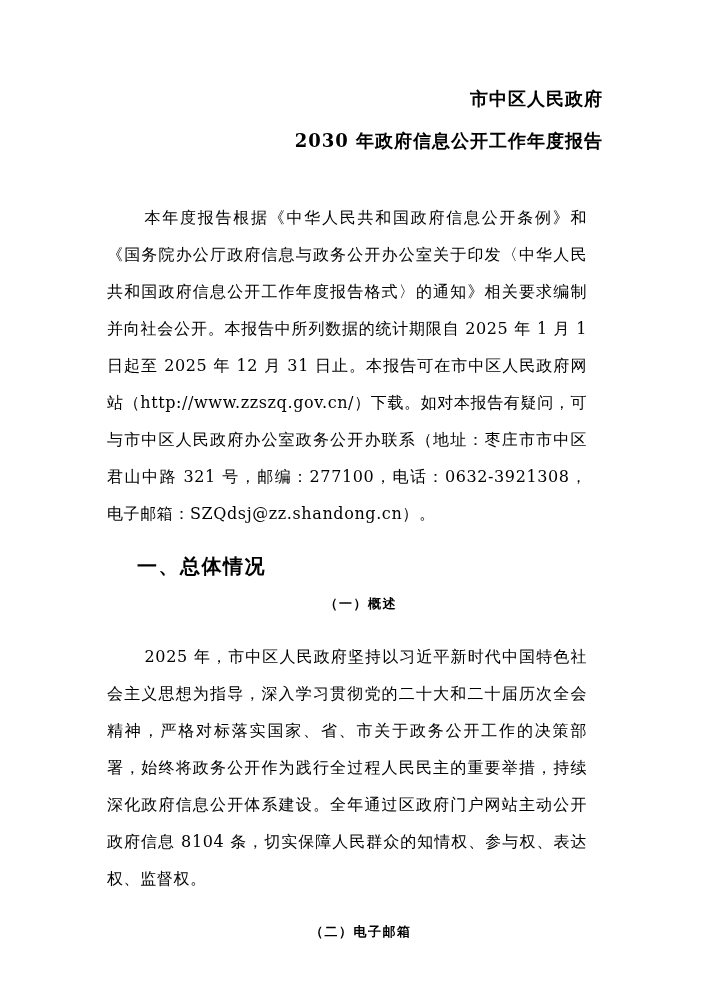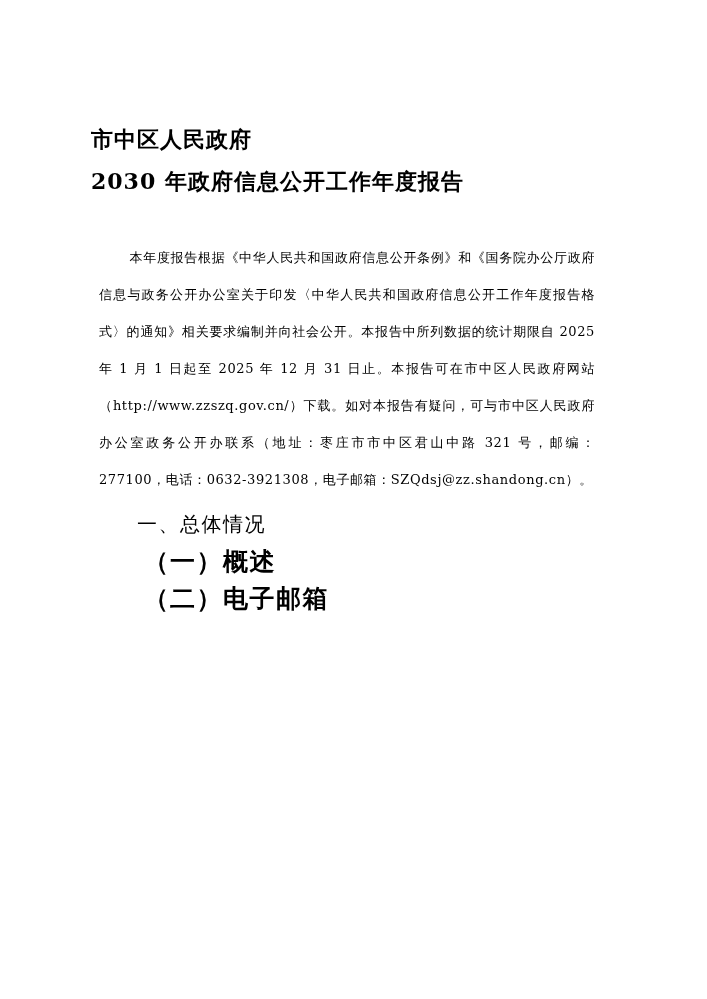--- a/index.html
+++ b/index.html
@@ -12,72 +12,74 @@
     width: 707px;
     height: 999px;
     box-sizing: border-box;
     background: #ffffff;
     color: #000000;
     padding: 0 104px 0 91px;
     overflow: hidden;
     font-family: "DejaVu Serif", "Liberation Serif", serif;
   }
   .doc-title {
-    margin-top: 118px;
-    text-align: left;
+    margin-top: 78px;
+    text-align: right;
     font-family: "DejaVu Serif", "Liberation Serif", serif;
     font-weight: bold;
-    font-size: 22px;
+    font-size: 18px;
     line-height: 42px;
     letter-spacing: 1px;
   }
   .para {
-    margin: 8px;
-    font-size: 13px;
+    margin: 16px;
+    font-size: 16px;
     line-height: 37px;
     letter-spacing: 0.6px;
     text-align: justify;
     text-indent: 2.35em;
     overflow-wrap: break-word;
     font-family: "DejaVu Serif", "Liberation Serif", serif;
   }
   .para.first {
     margin-top: 37px;
   }
   .heading-1 {
     margin: 0;
     font-family: "DejaVu Sans", "Liberation Sans", sans-serif;
-    font-weight: normal;
+    font-weight: bold;
     font-size: 20px;
     line-height: 37px;
     letter-spacing: 1.5px;
     text-indent: 2.3em;
   }
   .heading-2 {
     margin: 0;
     font-family: "DejaVu Serif", "Liberation Serif", serif;
     font-weight: bold;
-    font-size: 25px;
+    font-size: 13px;
     line-height: 37px;
     letter-spacing: 1.5px;
     text-indent: 2.1em;
+    text-align: center;
   }
 </style>
 </head>
 <body>
 
 <div class="page">
 
   <div class="doc-title">
     <div>市中区人民政府</div>
     <div>2030 年政府信息公开工作年度报告</div>
   </div>
 
   <p class="para first">本年度报告根据《中华人民共和国政府信息公开条例》和《国务院办公厅政府信息与政务公开办公室关于印发〈中华人民共和国政府信息公开工作年度报告格式〉的通知》相关要求编制并向社会公开。本报告中所列数据的统计期限自 2025 年 1 月 1 日起至 2025 年 12 月 31 日止。本报告可在市中区人民政府网站（http://www.zzszq.gov.cn/）下载。如对本报告有疑问，可与市中区人民政府办公室政务公开办联系（地址：枣庄市市中区君山中路 321 号，邮编：277100，电话：0632-3921308，电子邮箱：SZQdsj@zz.shandong.cn）。</p>
 
   <h2 class="heading-1">一、总体情况</h2>
 
   <h3 class="heading-2">（一）概述</h3>
 
+  <p class="para">2025 年，市中区人民政府坚持以习近平新时代中国特色社会主义思想为指导，深入学习贯彻党的二十大和二十届历次全会精神，严格对标落实国家、省、市关于政务公开工作的决策部署，始终将政务公开作为践行全过程人民民主的重要举措，持续深化政府信息公开体系建设。全年通过区政府门户网站主动公开政府信息 8104 条，切实保障人民群众的知情权、参与权、表达权、监督权。</p>
 
   <h3 class="heading-2">（二）电子邮箱</h3>
 
 </div>
 
 </body></html>

